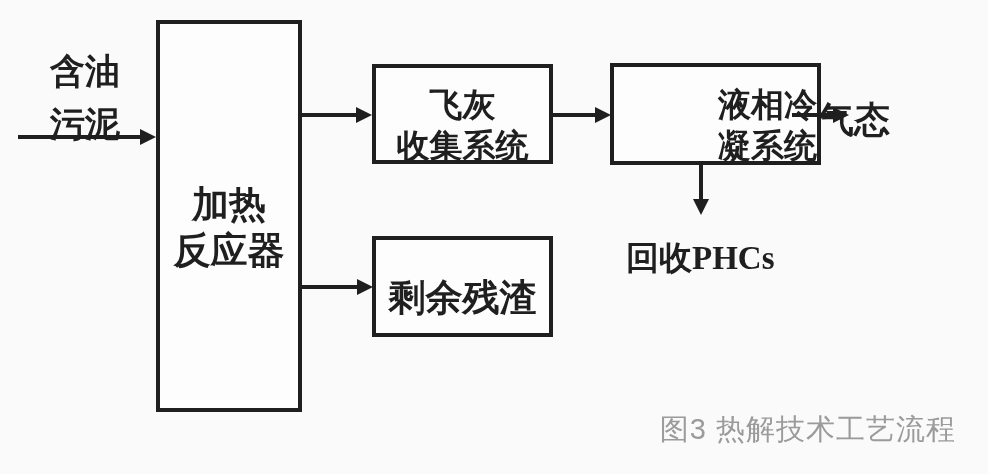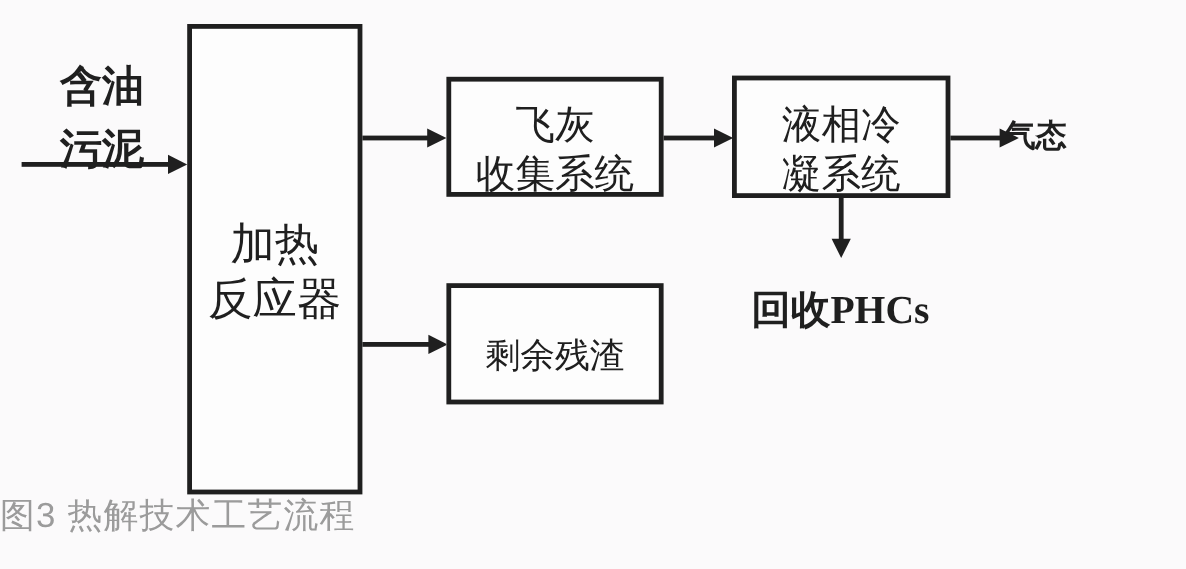--- a/index.html
+++ b/index.html
@@ -27,21 +27,21 @@
     position:absolute;
     box-sizing:border-box;
     border:4px solid var(--box-border,#1f1f1f);
     background:var(--box-fill,#fdfdfd);
     display:flex;
     align-items:center;
     justify-content:center;
   }
   .box-label{
     color:var(--text,#1f1f1f);
-    font-weight:normal;
+    font-weight:bold;
     text-align:center;
     white-space:pre-line;
     line-height:1.22;
     margin-top:23px;
   }
   
   .label{
     position:absolute;
     color:var(--text,#1f1f1f);
     font-weight:bold;
@@ -84,21 +84,21 @@
     border-left:8px solid transparent;
     border-right:8px solid transparent;
     border-top:16px solid var(--line,#1f1f1f);
   }
   
   .caption{
     position:absolute;
     left:0;
     width:956px;
     top:410px;
-    text-align:left;
+    text-align:right;
     font-size:29px;
     letter-spacing:1px;
     color:var(--caption,#9b9b9b);
     font-family:"Liberation Sans","DejaVu Sans",sans-serif;
   }
 </style>
 </head>
 <body>
 
 <div class="canvas">
@@ -124,43 +124,43 @@
   <div class="box" style="left:372px;top:64px;width:181px;height:100px;">
     <span class="box-label" style="font-size:33px;">飞灰
 收集系统</span>
   </div>
 
   <div class="h-arrow" style="left:553px;top:115px;width:58px;">
     <span class="shaft"></span>
     <span class="head-right"></span>
   </div>
 
-  <div class="box" style="left:610px;top:63px;width:182px;height:102px;">
+  <div class="box" style="left:610px;top:63px;width:211px;height:102px;justify-content:flex-end;">
     <span class="box-label" style="font-size:33px;">液相冷
 凝系统</span>
   </div>
 
   <div class="h-arrow" style="left:792px;top:115px;width:57px;">
     <span class="shaft"></span>
     <span class="head-right"></span>
   </div>
 
-  <div class="label" style="left:837px;top:96px;font-size:26px;">气态</div>
+  <div class="label" style="left:818px;top:96px;font-size:36px;">气态</div>
 
   <div class="v-arrow" style="left:701px;top:165px;height:50px;">
     <span class="shaft"></span>
     <span class="head-down"></span>
   </div>
 
   <div class="label" style="left:626px;top:220px;font-size:33px;margin-top:16px;">回收PHCs</div>
 
   <div class="h-arrow" style="left:302px;top:287px;width:71px;">
     <span class="shaft"></span>
     <span class="head-right"></span>
   </div>
 
   <div class="box" style="left:372px;top:236px;width:181px;height:101px;">
-    <span class="box-label" style="font-size:29px;text-align:right;">剩余残渣</span>
+    <span class="box-label" style="font-size:37px;text-align:right;">剩余残渣</span>
   </div>
 
   <div class="caption">图3 热解技术工艺流程</div>
 
 </div>
 
 </body></html>

